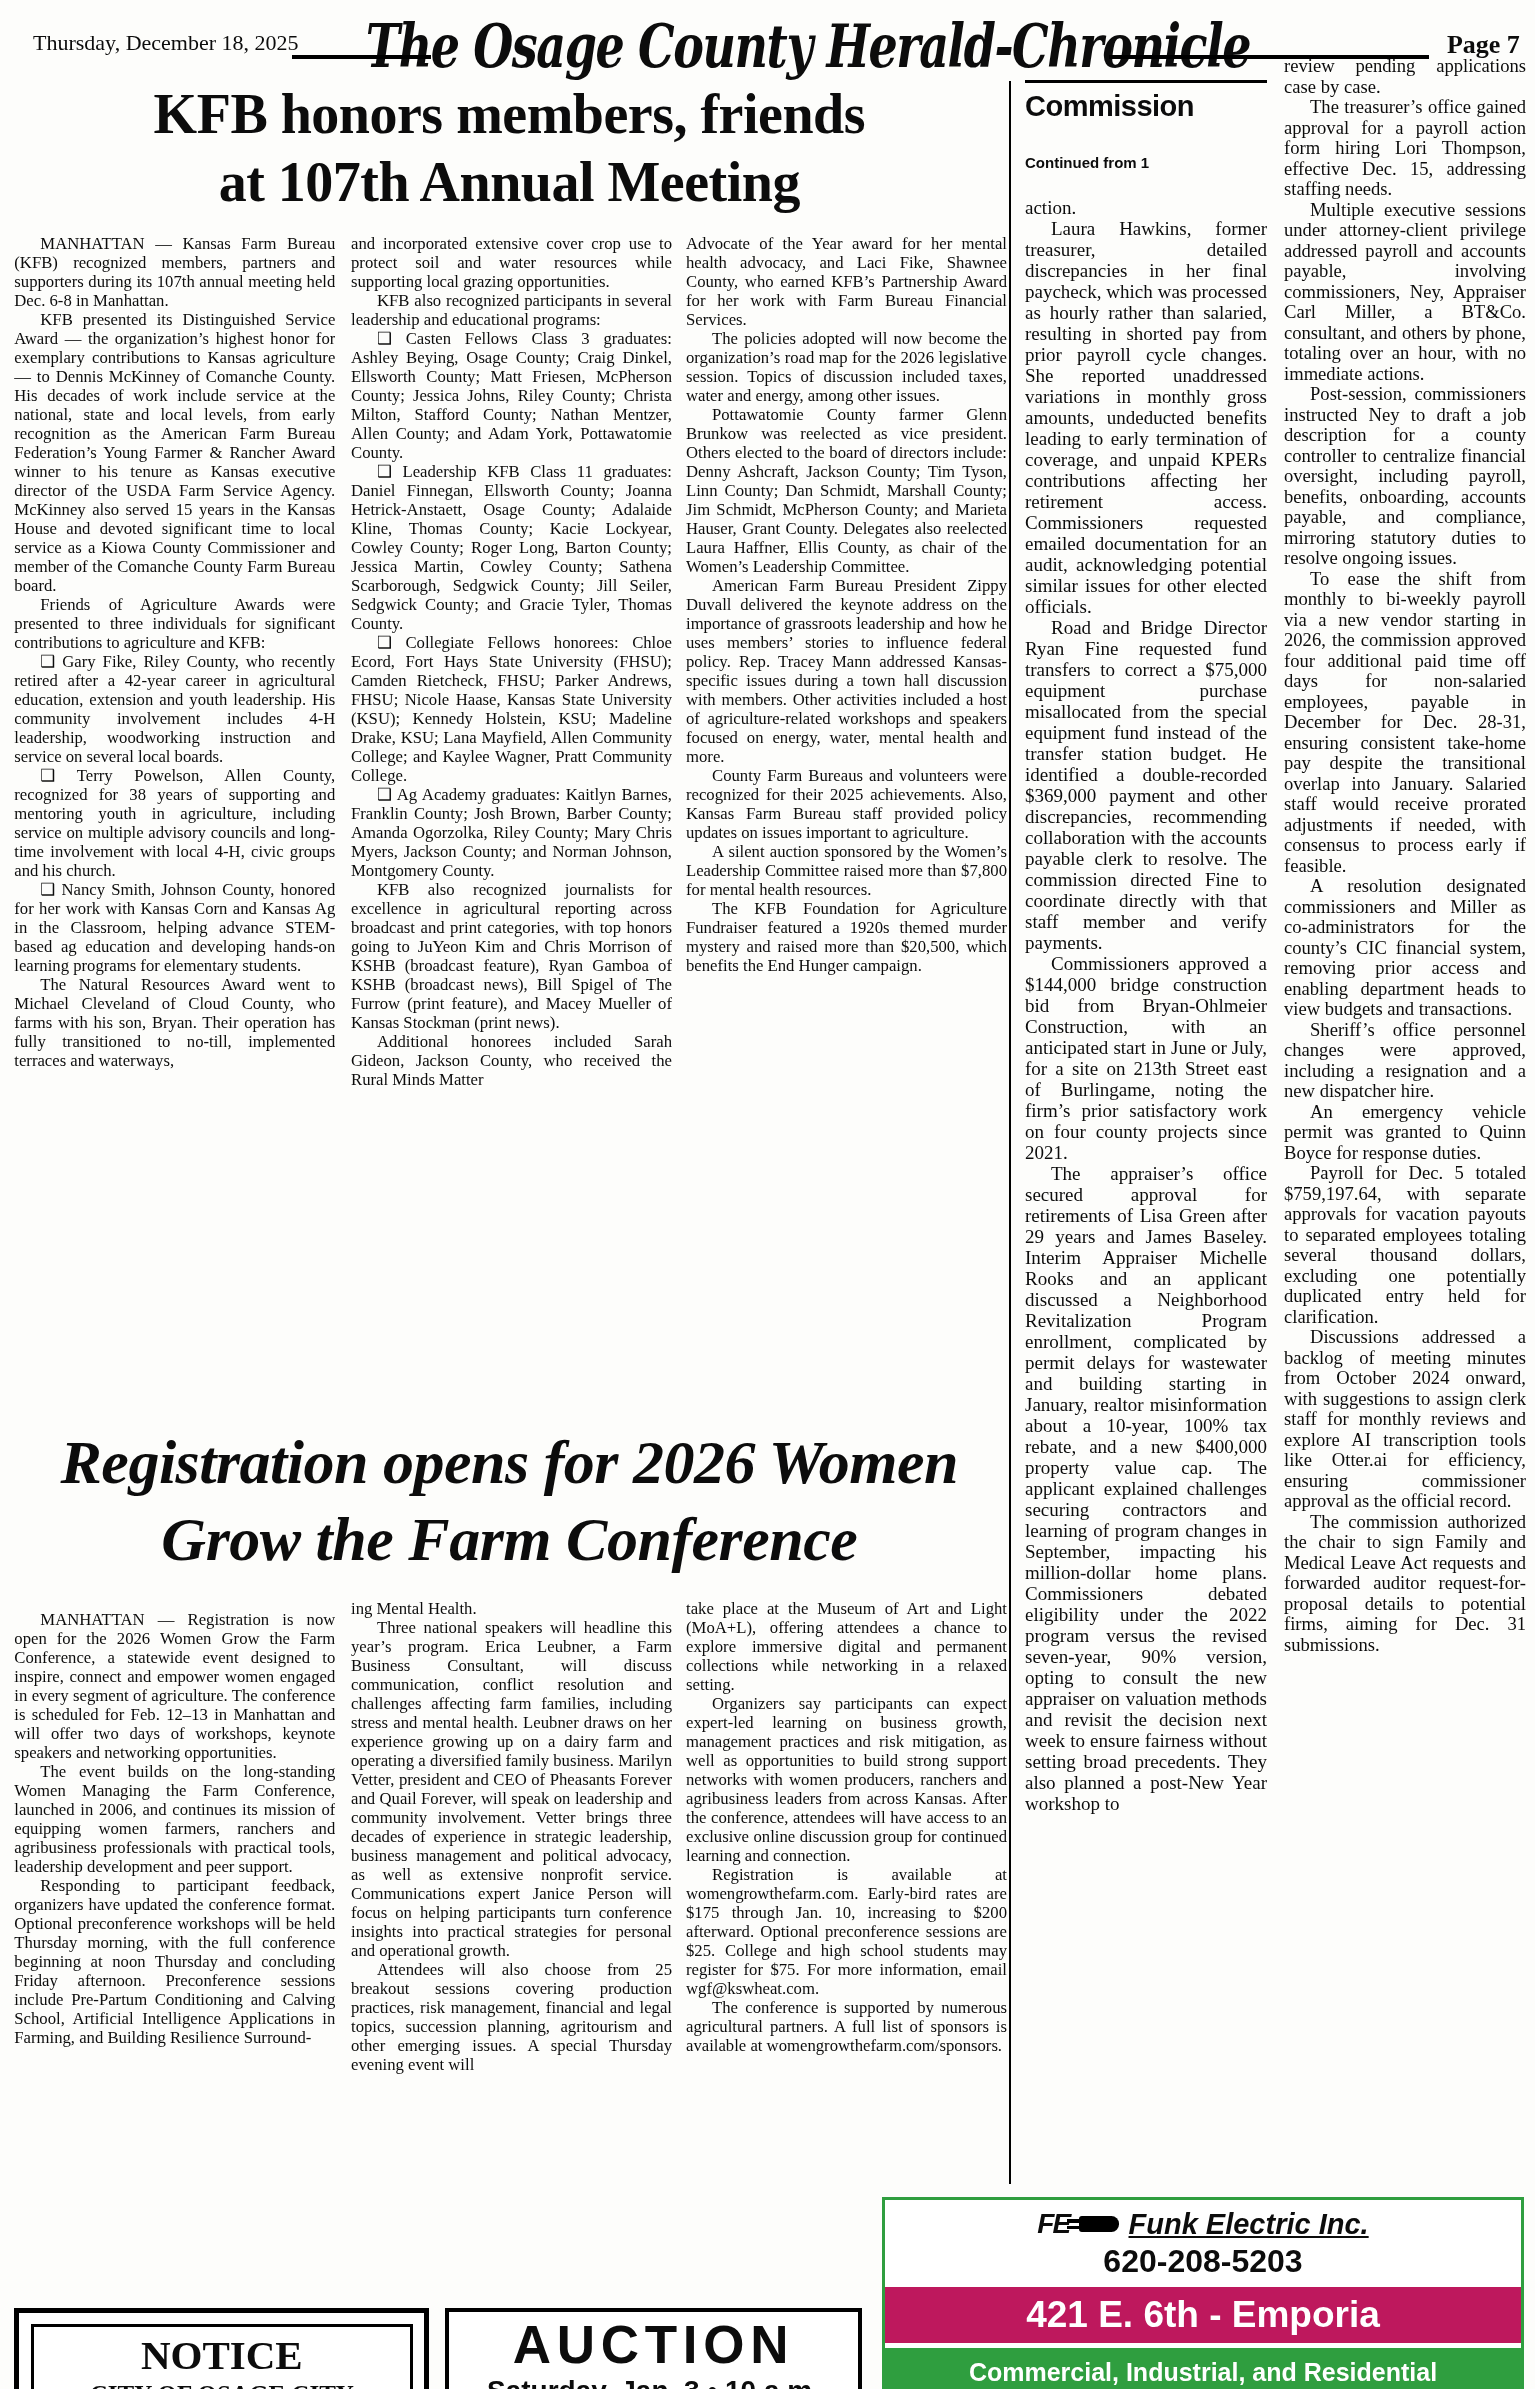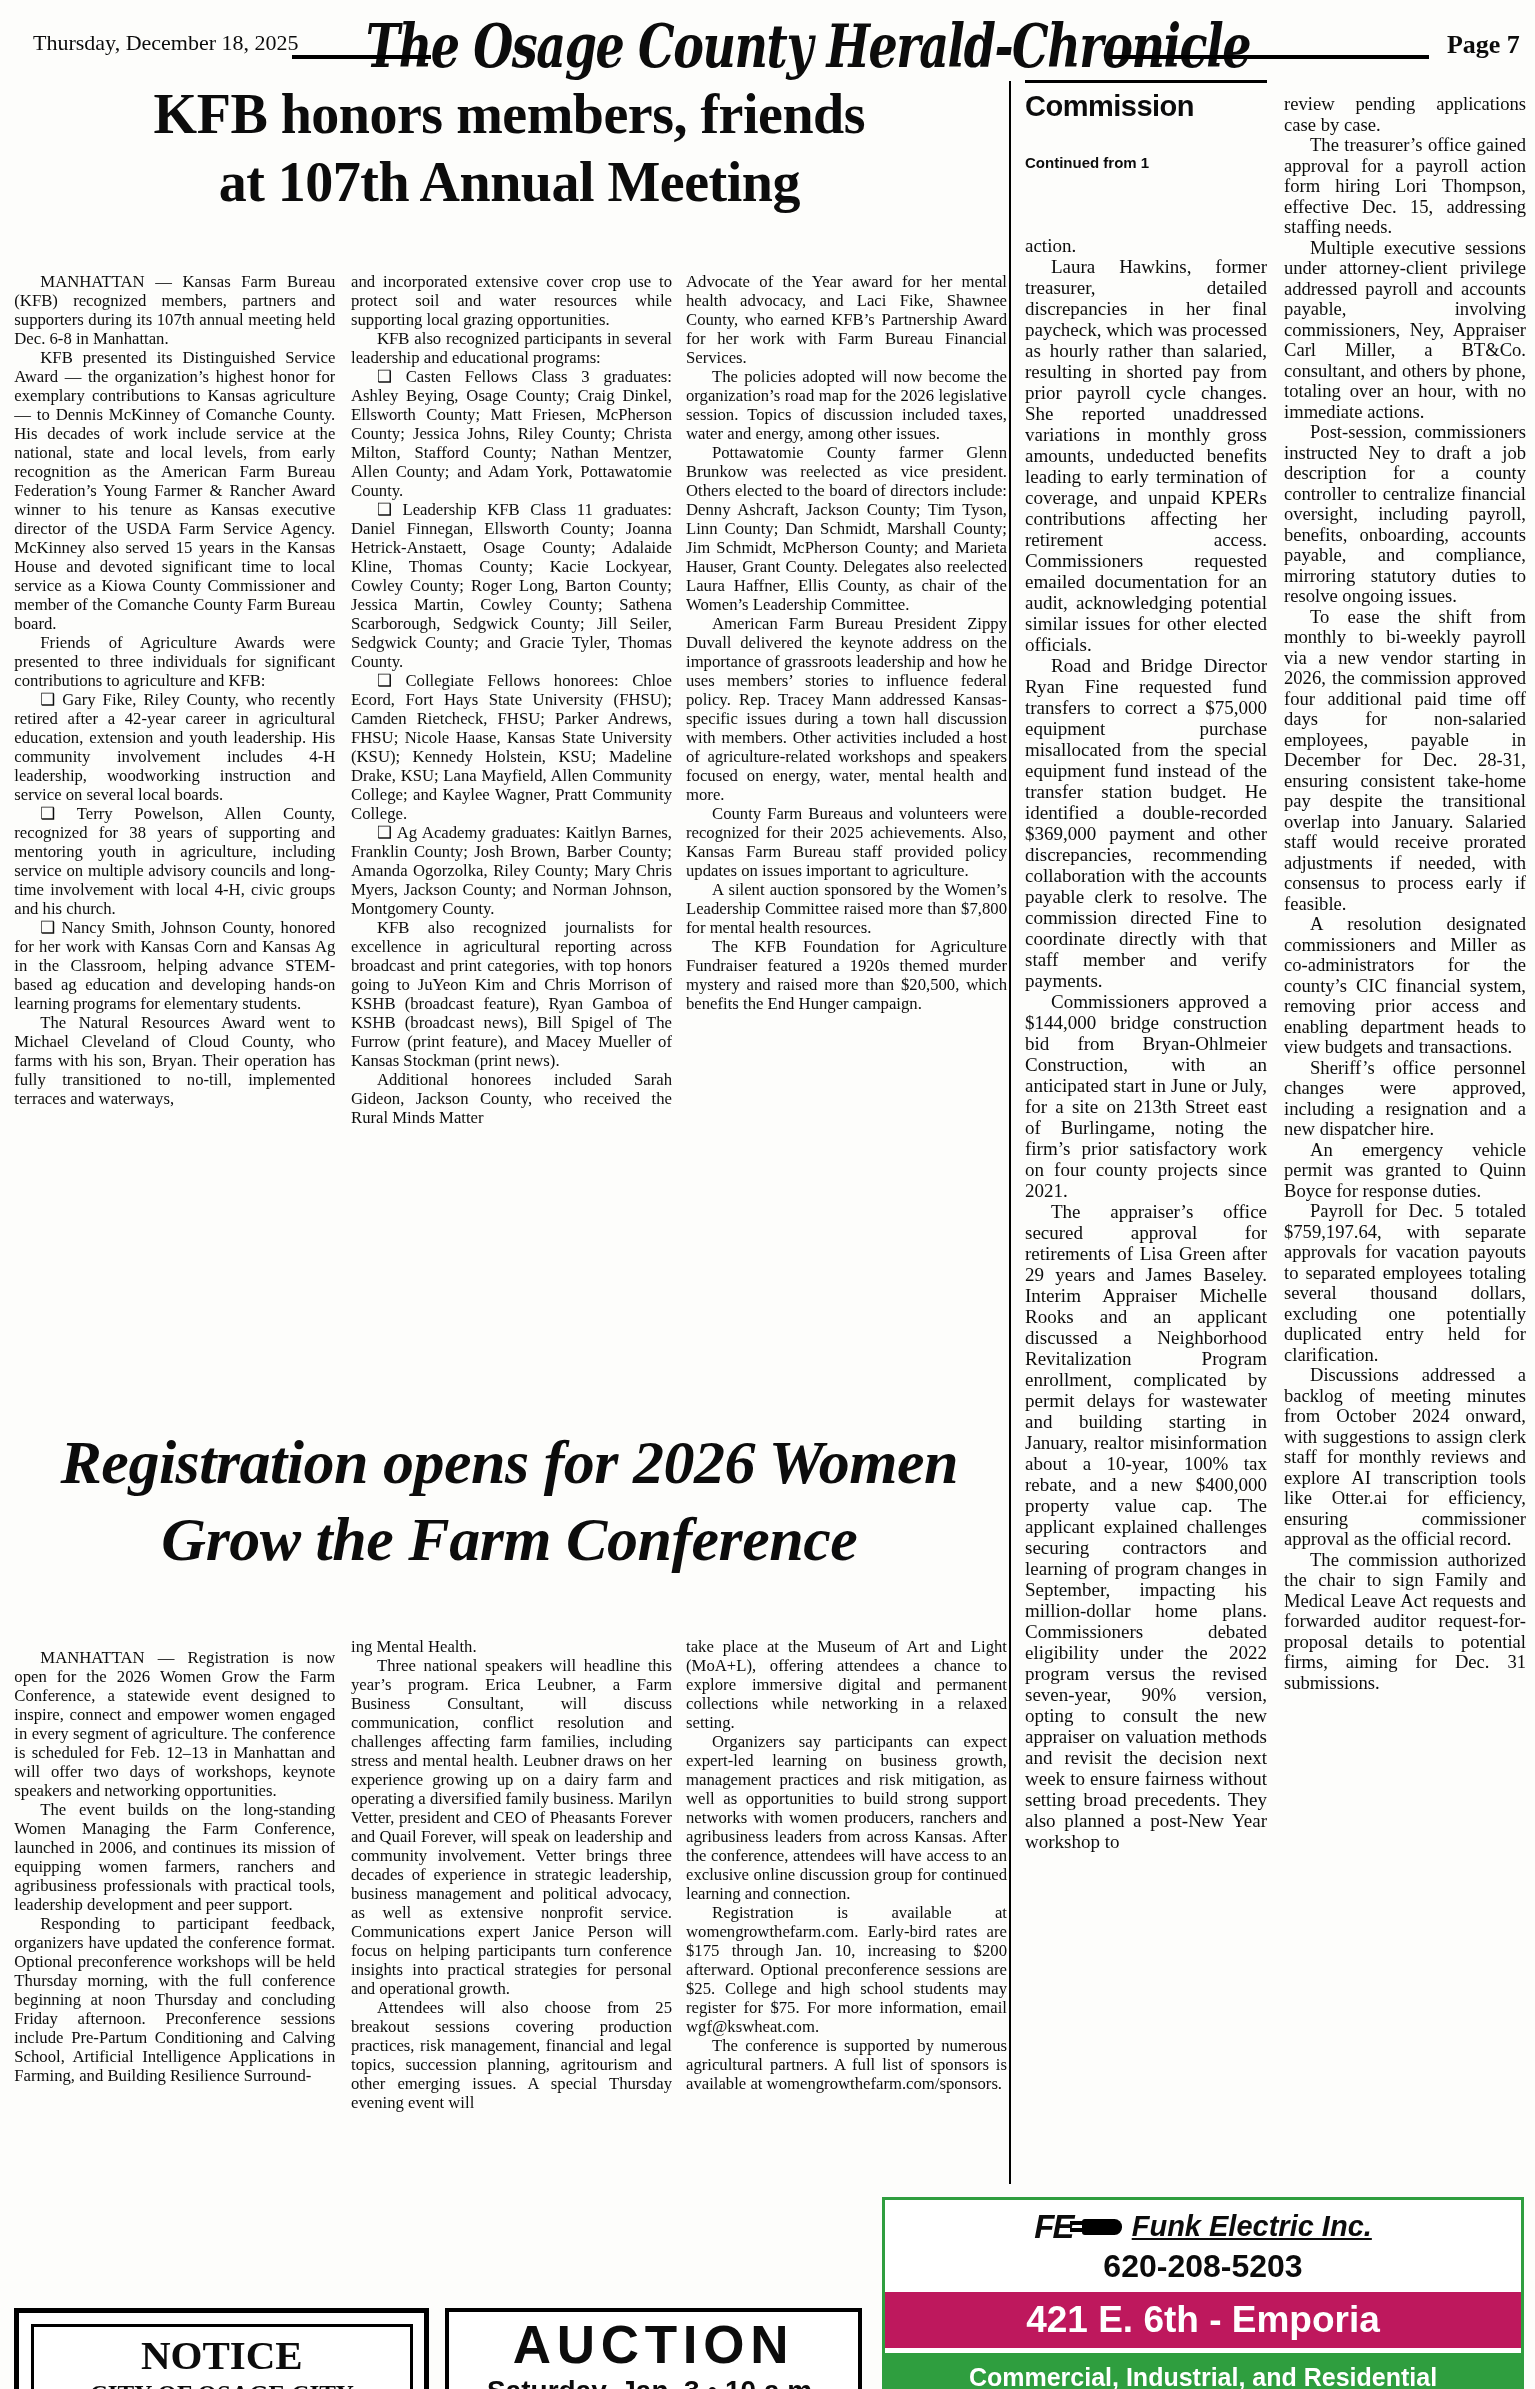--- a/index.html
+++ b/index.html
@@ -9,21 +9,21 @@
   .pagenum{position:absolute;right:16.2px;top:30px;font-size:26px;white-space:nowrap;font-weight:bold;}
   .masthead{position:absolute;left:0;top:8.6px;width:100%;text-align:center;font-family:"DejaVu Serif",serif;font-weight:bold;font-style:italic;font-size:46px;letter-spacing:-1.4px;line-height:76px;margin-left:40px;}
   .masthead span{display:inline-block;transform:scaleY(1.28);}
   .hrule{position:absolute;height:3.8px;background:#000;top:55px;}
   .hrule.l{left:292px;width:139px;}
   .hrule.r{left:1109px;width:320px;}
   
   .kfb-head{position:absolute;left:14.3px;top:80px;width:990px;text-align:center;font-size:56px;line-height:68px;font-weight:bold;letter-spacing:-0.5px;}
   .women-head{position:absolute;left:14.3px;top:1424px;width:990px;text-align:center;font-size:62px;line-height:77px;font-weight:bold;font-style:italic;letter-spacing:-0.5px;}
   
-  .col{position:absolute;text-align:justify;overflow:hidden;margin-top:38px;}
+  .col{position:absolute;text-align:justify;overflow:hidden;}
   .col p{margin:0;text-indent:26px;}
   .col p.noind{text-indent:0;}
   .bodymain{font-size:16.7px;line-height:19px;}
   .bodyside{font-size:19px;line-height:21px;}
   .c1{left:14.3px;width:321px;}
   .c2{left:351px;width:321px;}
   .c3{left:686px;width:321px;}
   .kfbcol{top:234px;height:1177px;}
   .womcol{height:679px;}
   .c4{left:1025px;width:242px;top:197px;height:1984px;}
@@ -37,21 +37,21 @@
   .notice-titlebox{margin:10.5px auto 0;border:3.8px solid #000;padding:4.8px 2.9px 8.6px;text-align:center;}
   .notice-title{font-size:41px;font-weight:bold;line-height:48px;}
   .notice-sub{font-size:25px;font-weight:bold;line-height:31px;}
   
   .auction{position:absolute;left:445px;top:2308px;width:417px;height:536px;border:4.8px solid #000;box-sizing:border-box;background:#fff;padding:4.8px 8.6px;text-align:center;font-family:"Liberation Sans",sans-serif;}
   .auc-title{font-size:53px;font-weight:bold;letter-spacing:5.7px;line-height:56px;}
   .auc-when{font-size:28px;font-weight:bold;margin-top:1.9px;}
   
   .funk{position:absolute;left:882px;top:2197px;width:642px;height:724px;border:3.8px solid #2f9e3f;box-sizing:border-box;background:#fff;font-family:"Liberation Sans",sans-serif;overflow:hidden;}
   .funk-head{display:flex;align-items:center;justify-content:center;gap:9.6px;padding:7.6px 4.8px 1px;}
-  .fe-logo{font-size:33px;font-weight:bold;font-style:italic;letter-spacing:-1.9px;}
+  .fe-logo{font-size:28px;font-weight:bold;font-style:italic;letter-spacing:-1.9px;}
   .plug{width:40px;height:16.2px;background:#000;border-radius:2.9px 7.6px 7.6px 2.9px;position:relative;display:inline-block;}
   .plug::before,.plug::after{content:"";position:absolute;left:-12.4px;width:13.4px;height:3.8px;background:#000;}
   .plug::before{top:2.9px;} .plug::after{bottom:2.9px;}
   .funk-name{font-size:29px;font-weight:bold;font-style:italic;text-decoration:underline;}
   .funk-phone{text-align:center;font-size:32px;font-weight:bold;padding:1.9px 0 6.7px;}
   .funk-addr{background:#be185d;color:#fff;font-size:37px;font-weight:bold;text-align:center;padding:6.7px 0;}
   .funk-serv{background:#2f9e3f;color:#fff;font-size:25px;font-weight:bold;text-align:center;line-height:31px;padding:8.6px 29px;margin-top:5.7px;}
 </style>
 </head>
 <body>

